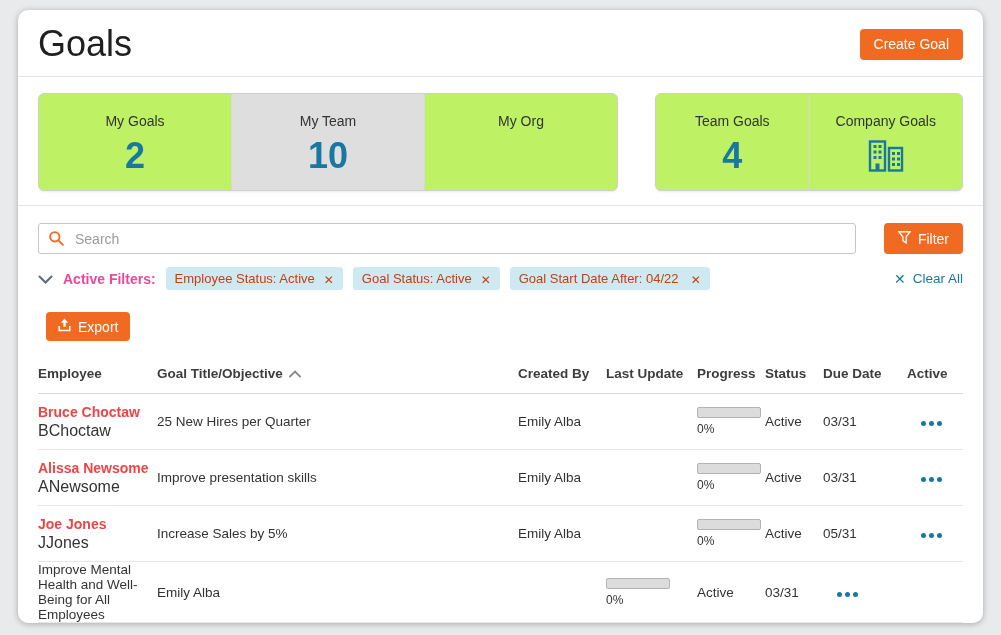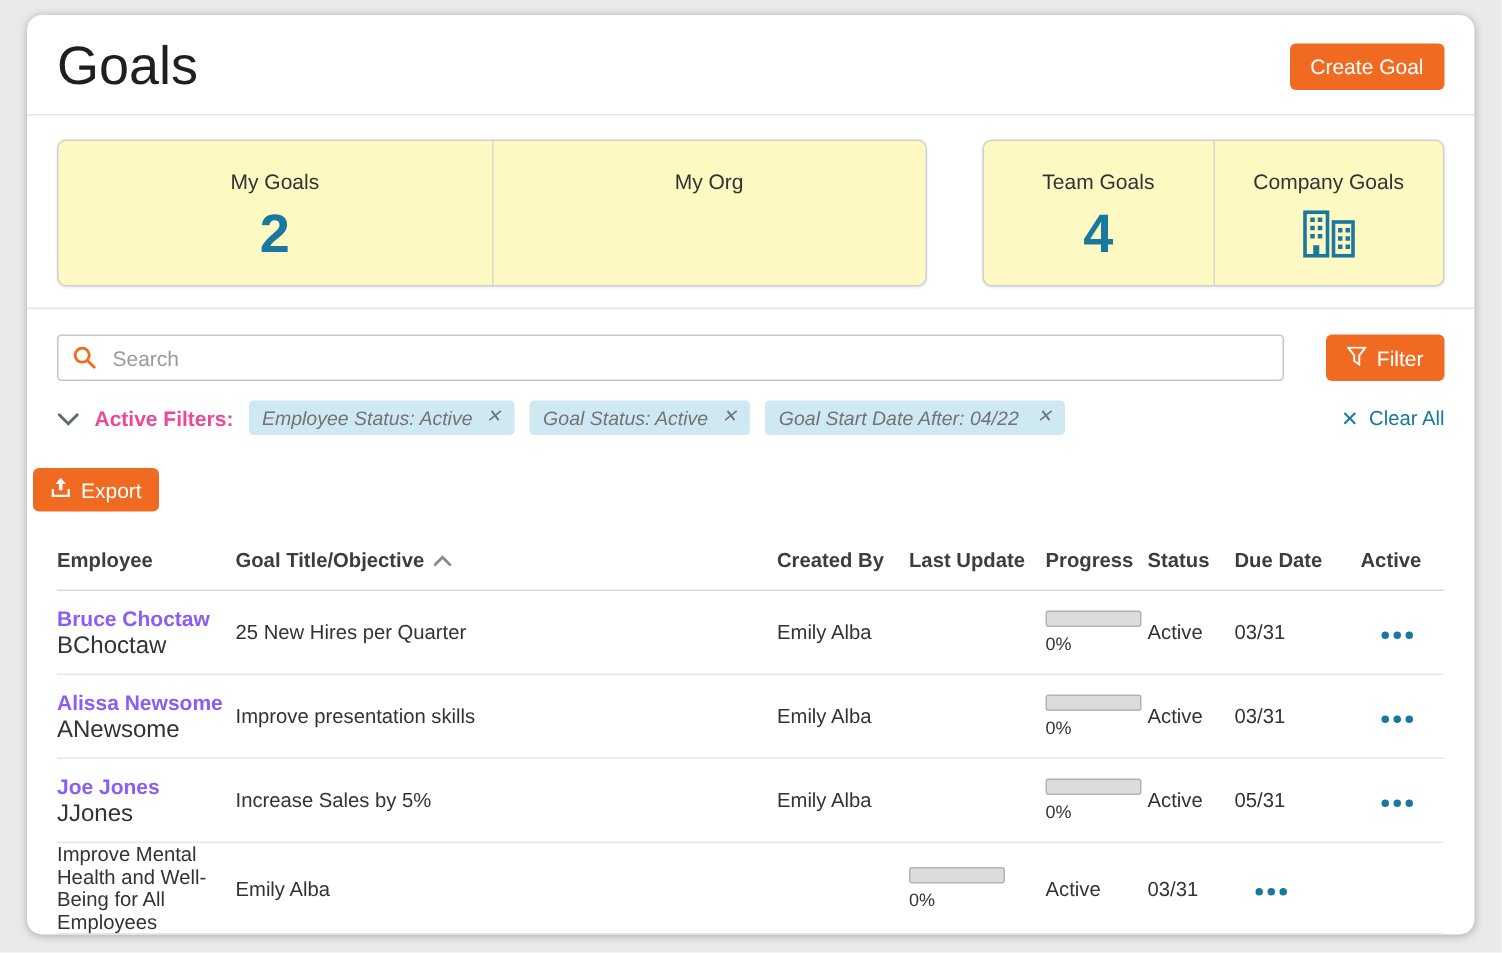--- a/index.html
+++ b/index.html
@@ -23,21 +23,21 @@
     padding:13px 20px 11px;border-bottom:1px solid #e4e4e4;
   }
   .page-title{font-size:36px;color:#1f1f1f;font-weight:500;}
   .btn-orange{
     background:#F06A21;color:#fff;border:none;border-radius:4px;
     font-size:14px;height:31px;padding:0 14px;cursor:pointer;
     font-family:inherit;display:inline-flex;align-items:center;gap:7px;
   }
   
   .tabs-row{display:flex;justify-content:space-between;padding:16px 20px 14px;border-bottom:1px solid #e4e4e4;}
-  .tab-group{display:flex;border:1px solid #cfcfcf;border-radius:6px;overflow:hidden;background:#fef9c3;box-shadow:0 1px 2px rgba(0,0,0,.08);}
+  .tab-group{display:flex;border:1px solid #cfcfcf;border-radius:6px;overflow:hidden;background:#bef264;box-shadow:0 1px 2px rgba(0,0,0,.08);}
   .tab-group.g1{width:578px;}
   .tab-group.g2{width:306px;align-items:center;}
   .tab{flex:1;text-align:center;padding:19px 0 15px;cursor:pointer;}
   .tab + .tab{border-left:1px solid #d8d8d8;}
   .tab.selected{background:#dedede;}
   .tab-label{font-size:14px;color:#333;margin-bottom:8px;}
   .tab-count{font-size:36px;color:#1878A0;font-weight:600;line-height:1.05;}
   .tab-icon{height:38px;display:flex;align-items:center;justify-content:center;}
   
   .search-row{display:flex;gap:28px;padding:17px 20px 0;align-items:center;}
@@ -45,38 +45,38 @@
   .search-box input{
     width:100%;box-sizing:border-box;height:31px;border:1px solid #c6c6c6;border-radius:3px;
     padding:0 10px 0 36px;font-size:14px;color:#333;font-family:inherit;outline:none;
   }
   .search-box input::placeholder{color:#9b9b9b;}
   .search-icon{position:absolute;left:10px;top:7px;}
   
   .filters-row{display:flex;align-items:center;gap:10px;padding:13px 20px 10px;font-size:14px;}
   .af-label{font-weight:700;color:#ec4899;}
   .chip{
-    display:inline-flex;align-items:flex-start;gap:9px;background:#cfe9f3;color:#737373;
-    font-size:13px;padding:4px 9px;border-radius:3px;white-space:nowrap;font-style:italic;
+    display:inline-flex;align-items:flex-end;gap:9px;background:#cfe9f3;color:#c2410c;
+    font-size:13px;padding:4px 9px;border-radius:3px;white-space:nowrap;
   }
   .chip.wide{width:182px;justify-content:space-between;}
   .chip-x{cursor:pointer;font-size:12px;line-height:1;}
   .spacer{flex:1;}
   .clear-all{color:#1878A0;display:inline-flex;gap:7px;align-items:center;cursor:pointer;font-size:13.5px;}
   .clear-all .ca-x{font-size:14px;line-height:1;}
   
-  .export-row{padding:12px 4px 13px;}
+  .export-row{padding:12px 28px 13px;}
   
   .table{margin:0 20px;}
   .thead,.trow{display:grid;grid-template-columns:119px 361px 88px 91px 68px 58px 84px 1fr;align-items:center;}
   .thead{font-weight:700;color:#3d3d3d;font-size:13.5px;padding:12px 0;border-bottom:1px solid #d9d9d9;}
   .th{display:flex;align-items:center;gap:6px;padding-right:6px;}
   .trow{border-bottom:1px solid #e7e7e7;min-height:55px;}
   .cell{font-size:13.5px;color:#333;padding-right:8px;}
-  .emp-name{color:#8b5cf6;font-weight:700;font-size:14px;cursor:pointer;display:block;text-decoration:none;}
+  .emp-name{color:#ef4444;font-weight:700;font-size:14px;cursor:pointer;display:block;text-decoration:none;}
   .emp-id{font-size:16px;color:#333;margin-top:2px;}
   .pbar{width:62px;height:9px;background:#dcdcdc;border:1px solid #b3b3b3;border-radius:2px;overflow:hidden;}
   .pfill{width:0%;height:100%;background:#1878A0;}
   .plabel{font-size:12px;color:#333;margin-top:4px;}
   .dots{cursor:pointer;display:inline-block;margin-left:14px;}
   .dots i{display:inline-block;width:5px;height:5px;border-radius:50%;background:#1878A0;margin-right:3px;}
   .dots i:last-child{margin-right:0;}
 </style>
 </head>
 <body>
@@ -86,20 +86,24 @@
   <div class="header">
     <div class="page-title">Goals</div>
     <button class="btn-orange">Create Goal</button>
   </div>
 
   <div class="tabs-row">
     <div class="tab-group g1">
       <div class="tab">
         <div class="tab-label">My Goals</div>
         <div class="tab-count">2</div>
+      </div>
+      <div class="tab selected">
+        <div class="tab-label">My Team</div>
+        <div class="tab-count">10</div>
       </div>
       <div class="tab">
         <div class="tab-label">My Org</div>
       </div>
     </div>
     <div class="tab-group g2">
       <div class="tab">
         <div class="tab-label">Team Goals</div>
         <div class="tab-count">4</div>
       </div>

